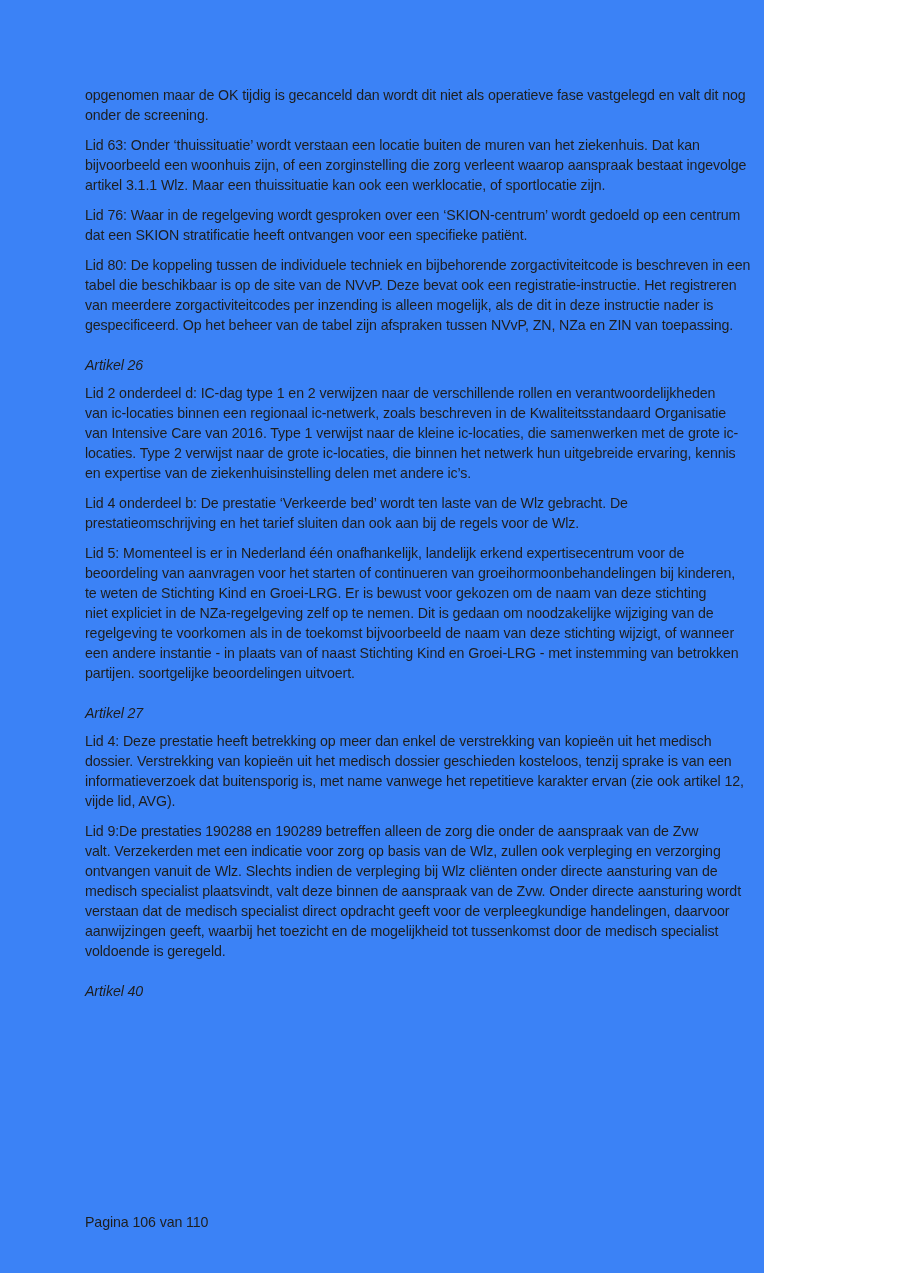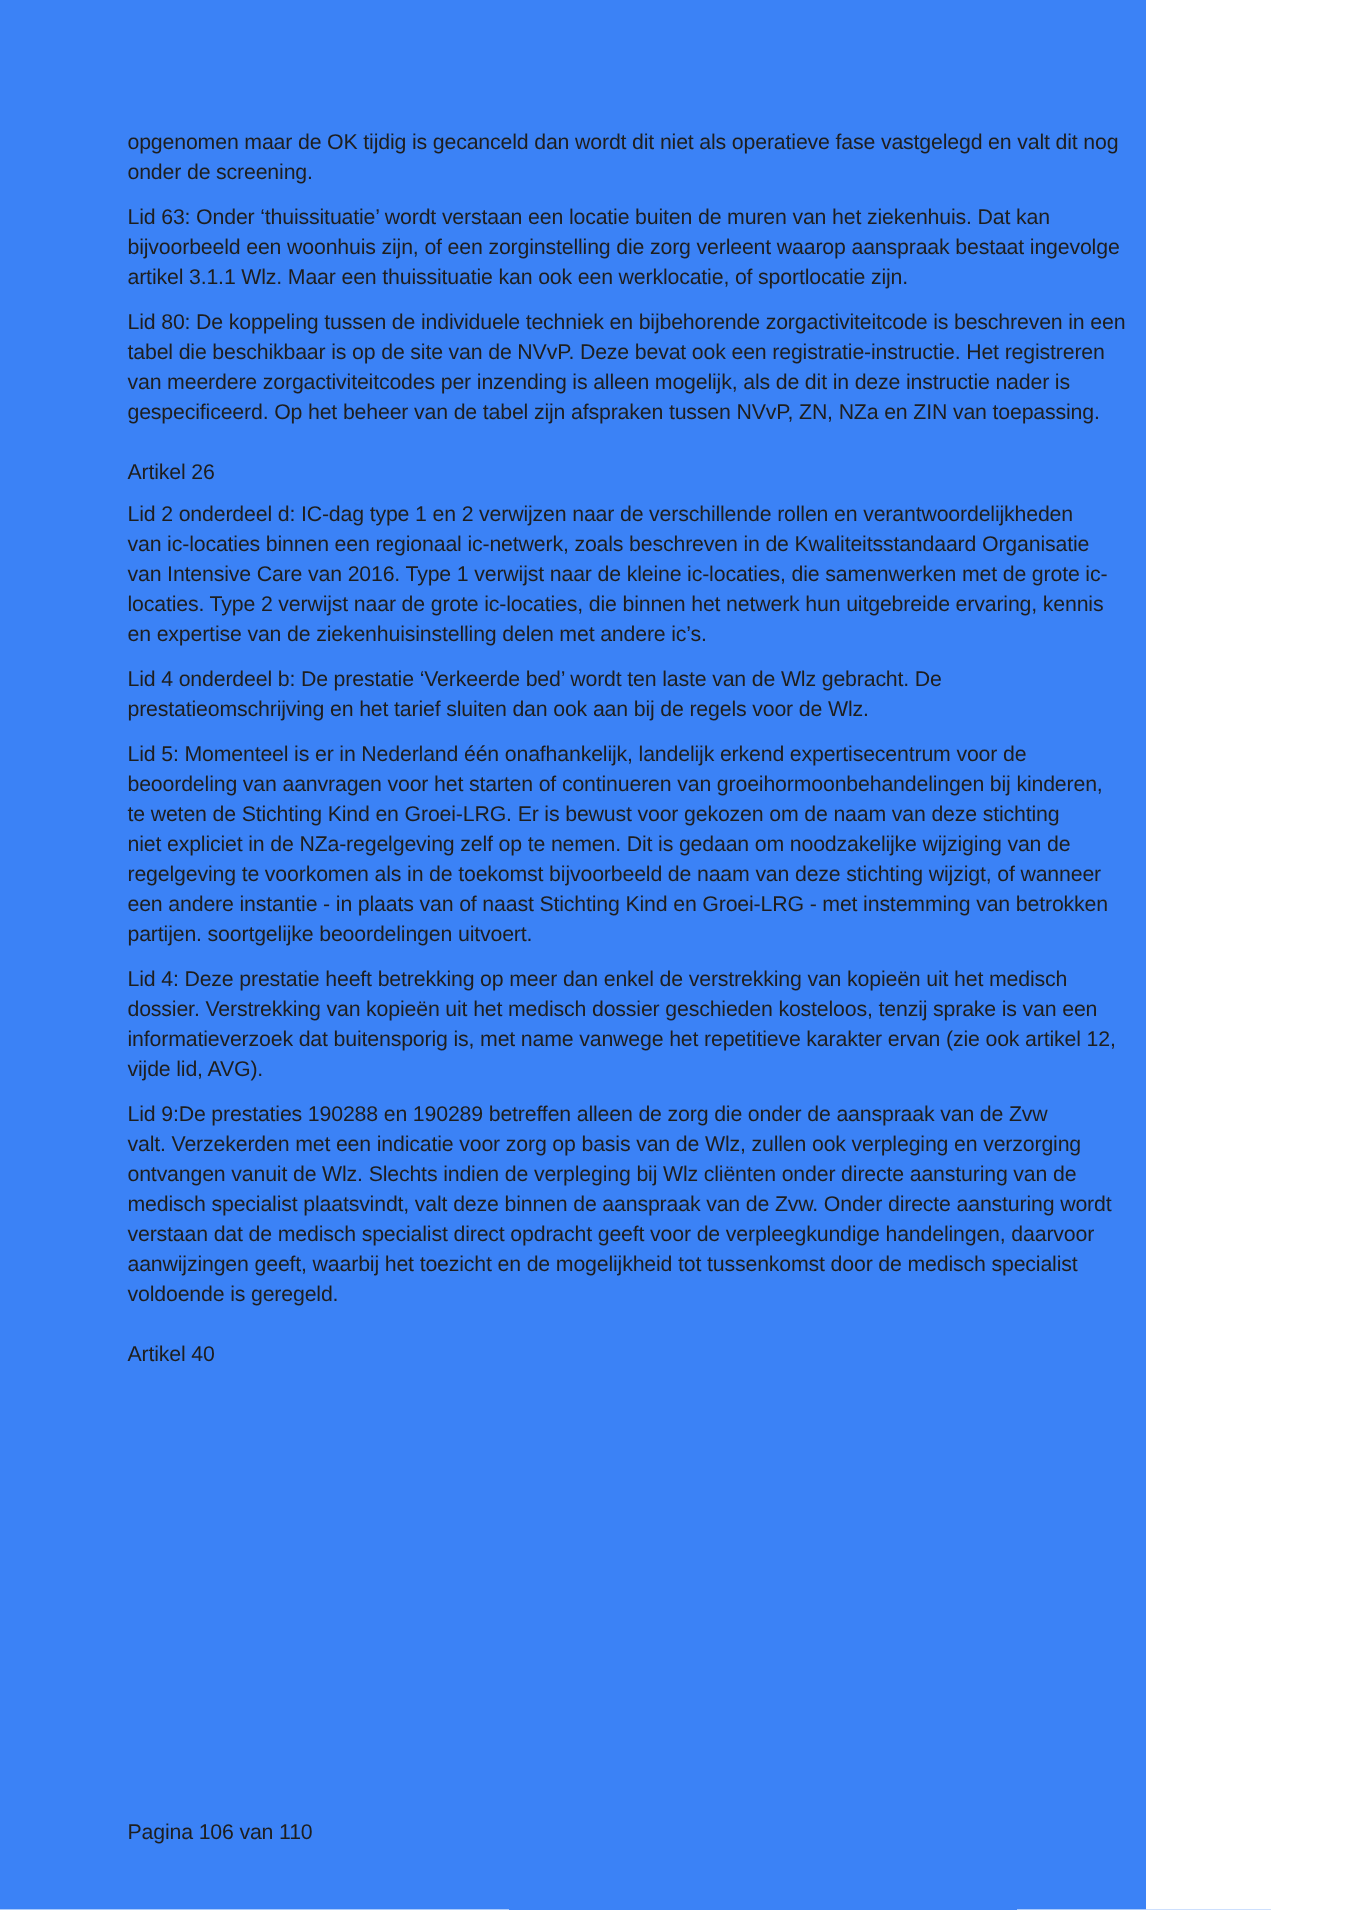--- a/index.html
+++ b/index.html
@@ -29,20 +29,21 @@
     letter-spacing: -0.1px;
   }
   .doc p {
     margin: 0 0 10px 0;
     white-space: pre-line;
   }
   .doc h2.artikel {
     font-size: 14.2px;
     line-height: 20px;
     font-weight: normal;
+    font-style: italic;
     margin: 20px 0 8px 0;
   }
   .page-footer {
     position: absolute;
     left: 85px;
     right: 60px;
     top: 1213px;
     display: flex;
     justify-content: space-between;
     font-size: 14.2px;
@@ -55,20 +56,22 @@
 <body>
 
 <div class="page">
 
   <main class="doc">
     <p>opgenomen maar de OK tijdig is gecanceld dan wordt dit niet als operatieve fase vastgelegd en valt dit nog
 onder de screening.</p>
     <p>Lid 63: Onder ‘thuissituatie’ wordt verstaan een locatie buiten de muren van het ziekenhuis. Dat kan
 bijvoorbeeld een woonhuis zijn, of een zorginstelling die zorg verleent waarop aanspraak bestaat ingevolge
 artikel 3.1.1 Wlz. Maar een thuissituatie kan ook een werklocatie, of sportlocatie zijn.</p>
+    <p>Lid 76: Waar in de regelgeving wordt gesproken over een ‘SKION-centrum’ wordt gedoeld op een centrum
+dat een SKION stratificatie heeft ontvangen voor een specifieke patiënt.</p>
     <p>Lid 80: De koppeling tussen de individuele techniek en bijbehorende zorgactiviteitcode is beschreven in een
 tabel die beschikbaar is op de site van de NVvP. Deze bevat ook een registratie-instructie. Het registreren
 van meerdere zorgactiviteitcodes per inzending is alleen  mogelijk, als de dit in deze instructie nader is
 gespecificeerd. Op het beheer van de tabel zijn afspraken tussen NVvP, ZN, NZa en ZIN van toepassing.</p>
 
     <h2 class="artikel">Artikel 26</h2>
     <p>Lid 2 onderdeel d: IC-dag type 1 en 2 verwijzen naar de verschillende rollen en verantwoordelijkheden
 van ic-locaties binnen een regionaal ic-netwerk, zoals beschreven in de Kwaliteitsstandaard Organisatie
 van Intensive Care van 2016. Type 1 verwijst naar de kleine ic-locaties, die samenwerken met de grote ic-
 locaties. Type 2 verwijst naar de grote ic-locaties, die binnen het netwerk hun uitgebreide ervaring, kennis
@@ -76,20 +79,21 @@
     <p>Lid 4 onderdeel b: De prestatie ‘Verkeerde bed’ wordt ten laste van de Wlz gebracht. De
 prestatieomschrijving en het tarief sluiten dan ook aan bij de regels voor de Wlz.</p>
     <p>Lid 5: Momenteel is er in Nederland één onafhankelijk, landelijk erkend expertisecentrum voor de
 beoordeling van aanvragen voor het starten of continueren van groeihormoonbehandelingen bij kinderen,
 te weten de Stichting Kind en Groei-LRG. Er is bewust voor gekozen om de naam van deze stichting
 niet expliciet in de NZa-regelgeving zelf op te nemen. Dit is gedaan om noodzakelijke wijziging van de
 regelgeving te voorkomen als in de toekomst bijvoorbeeld de naam van deze stichting wijzigt, of wanneer
 een andere instantie - in plaats van of naast Stichting Kind en Groei-LRG - met instemming van betrokken
 partijen. soortgelijke beoordelingen uitvoert.</p>
 
+    <h2 class="artikel">Artikel 27</h2>
 
     <p>Lid 4: Deze prestatie heeft betrekking op meer dan enkel de verstrekking van kopieën uit het medisch
 dossier. Verstrekking van kopieën uit het medisch dossier geschieden kosteloos, tenzij sprake is van een
 informatieverzoek dat buitensporig is, met name vanwege het repetitieve karakter ervan (zie ook artikel 12,
 vijde lid, AVG).</p>
     <p>Lid 9:De prestaties 190288 en 190289 betreffen alleen de zorg die onder de aanspraak van de Zvw
 valt. Verzekerden met een indicatie voor zorg op basis van de Wlz, zullen ook verpleging en verzorging
 ontvangen vanuit de Wlz. Slechts indien de verpleging bij Wlz cliënten onder directe aansturing van de
 medisch specialist plaatsvindt, valt deze binnen de aanspraak van de Zvw. Onder directe aansturing wordt
 verstaan dat de medisch specialist direct opdracht geeft voor de verpleegkundige handelingen, daarvoor

